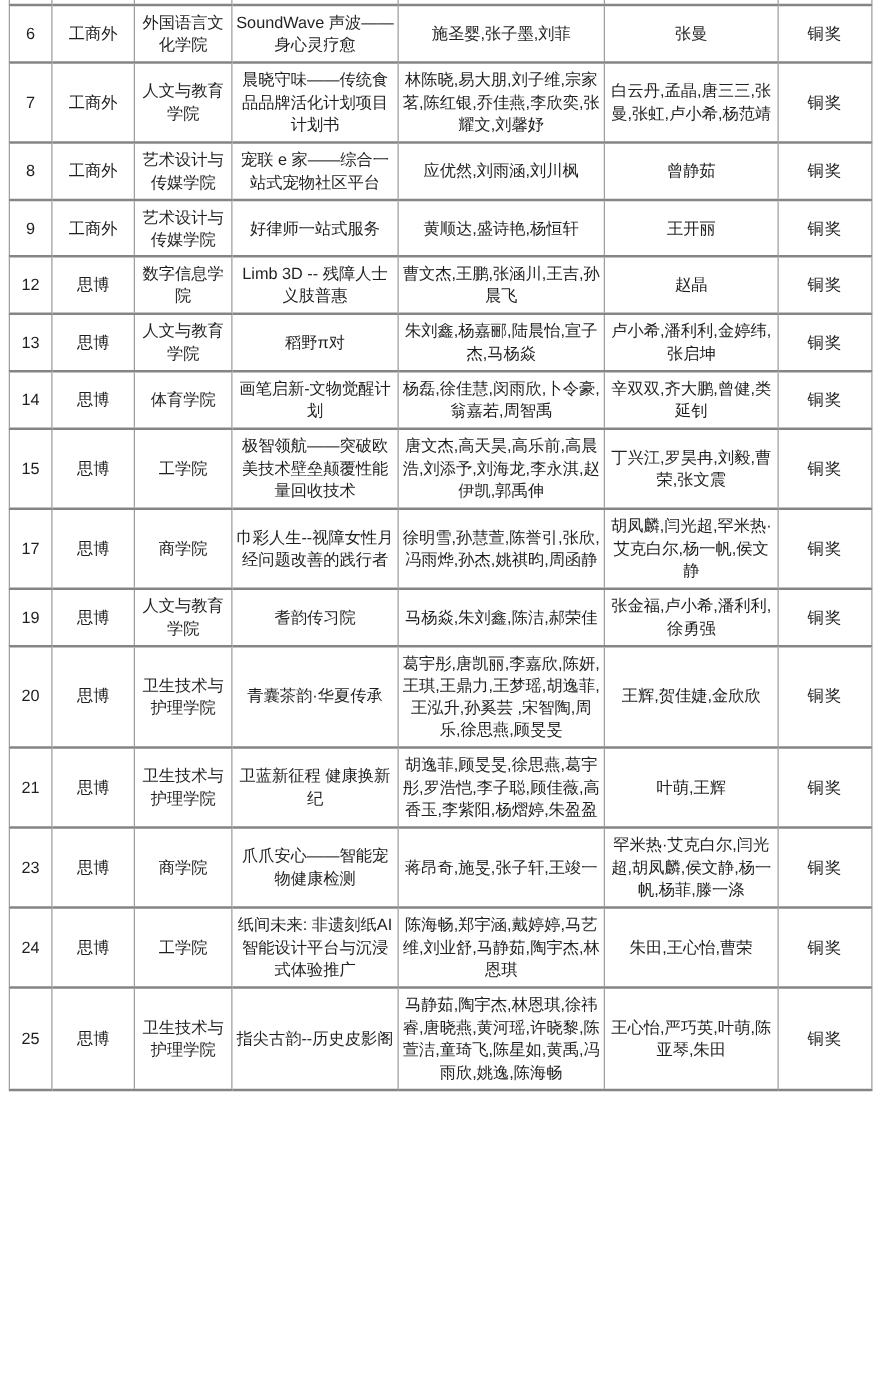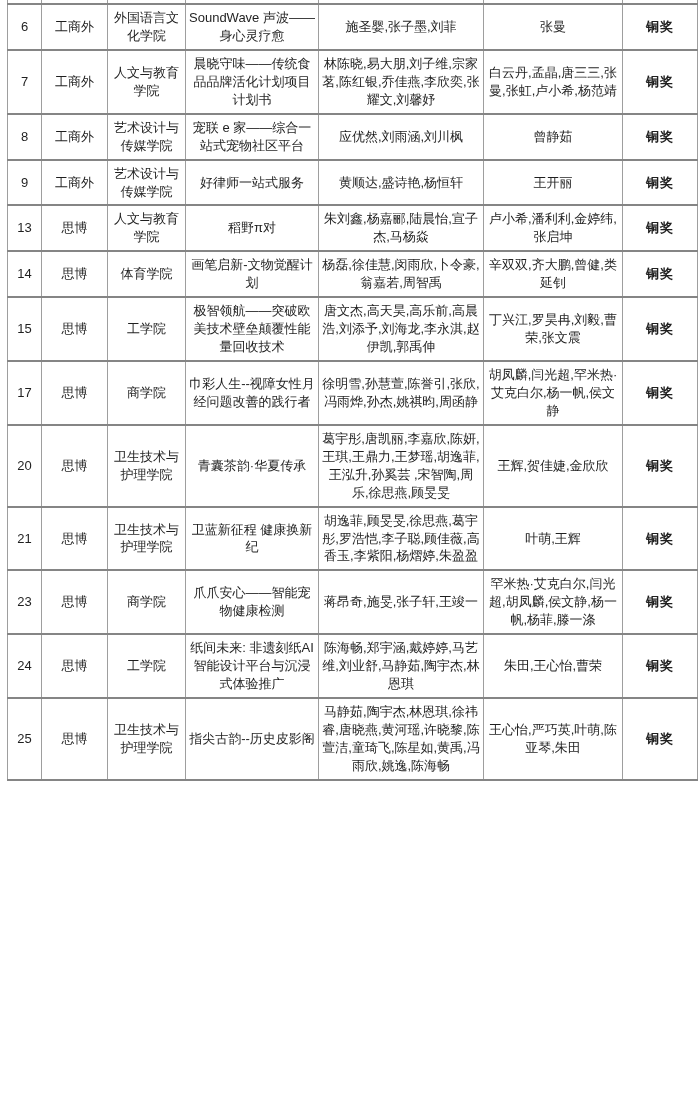--- a/index.html
+++ b/index.html
@@ -37,21 +37,21 @@
     overflow-wrap: anywhere;
   }
   
   tr.partial td {
     border-top: none;
     height: 3px;
     padding: 0;
   }
   td.c-award {
     color: var(--award-color, #56aa38);
-    font-weight: 700;
+    font-weight: 400;
     letter-spacing: 1px;
   }
   td.c-num { font-size: 13.5px; }
 </style>
 </head>
 <body>
 
 <div class="page">
   <table class="awards">
     <colgroup>
@@ -103,20 +103,29 @@
         <tr>
     <td class="c-num">9</td>
     <td class="c-campus">工商外</td>
     <td class="c-college">艺术设计与传媒学院</td>
     <td class="c-project">好律师一站式服务</td>
     <td class="c-members">黄顺达,盛诗艳,杨恒轩</td>
     <td class="c-advisors">王开丽</td>
     <td class="c-award">铜奖</td>
   </tr>
         <tr>
+    <td class="c-num">12</td>
+    <td class="c-campus">思博</td>
+    <td class="c-college">数字信息学院</td>
+    <td class="c-project">Limb 3D -- 残障人士义肢普惠</td>
+    <td class="c-members">曹文杰,王鹏,张涵川,王吉,孙晨飞</td>
+    <td class="c-advisors">赵晶</td>
+    <td class="c-award">铜奖</td>
+  </tr>
+        <tr>
     <td class="c-num">13</td>
     <td class="c-campus">思博</td>
     <td class="c-college">人文与教育学院</td>
     <td class="c-project">稻野π对</td>
     <td class="c-members">朱刘鑫,杨嘉郦,陆晨怡,宣子杰,马杨焱</td>
     <td class="c-advisors">卢小希,潘利利,金婷纬,张启坤</td>
     <td class="c-award">铜奖</td>
   </tr>
         <tr>
     <td class="c-num">14</td>
@@ -136,20 +145,29 @@
     <td class="c-advisors">丁兴江,罗昊冉,刘毅,曹荣,张文震</td>
     <td class="c-award">铜奖</td>
   </tr>
         <tr>
     <td class="c-num">17</td>
     <td class="c-campus">思博</td>
     <td class="c-college">商学院</td>
     <td class="c-project">巾彩人生--视障女性月经问题改善的践行者</td>
     <td class="c-members">徐明雪,孙慧萱,陈誉引,张欣,冯雨烨,孙杰,姚祺昀,周函静</td>
     <td class="c-advisors">胡凤麟,闫光超,罕米热·艾克白尔,杨一帆,侯文静</td>
+    <td class="c-award">铜奖</td>
+  </tr>
+        <tr>
+    <td class="c-num">19</td>
+    <td class="c-campus">思博</td>
+    <td class="c-college">人文与教育学院</td>
+    <td class="c-project">耆韵传习院</td>
+    <td class="c-members">马杨焱,朱刘鑫,陈洁,郝荣佳</td>
+    <td class="c-advisors">张金福,卢小希,潘利利,徐勇强</td>
     <td class="c-award">铜奖</td>
   </tr>
         <tr>
     <td class="c-num">20</td>
     <td class="c-campus">思博</td>
     <td class="c-college">卫生技术与护理学院</td>
     <td class="c-project">青囊茶韵·华夏传承</td>
     <td class="c-members">葛宇彤,唐凯丽,李嘉欣,陈妍,王琪,王鼎力,王梦瑶,胡逸菲,王泓升,孙奚芸 ,宋智陶,周乐,徐思燕,顾旻旻</td>
     <td class="c-advisors">王辉,贺佳婕,金欣欣</td>
     <td class="c-award">铜奖</td>

